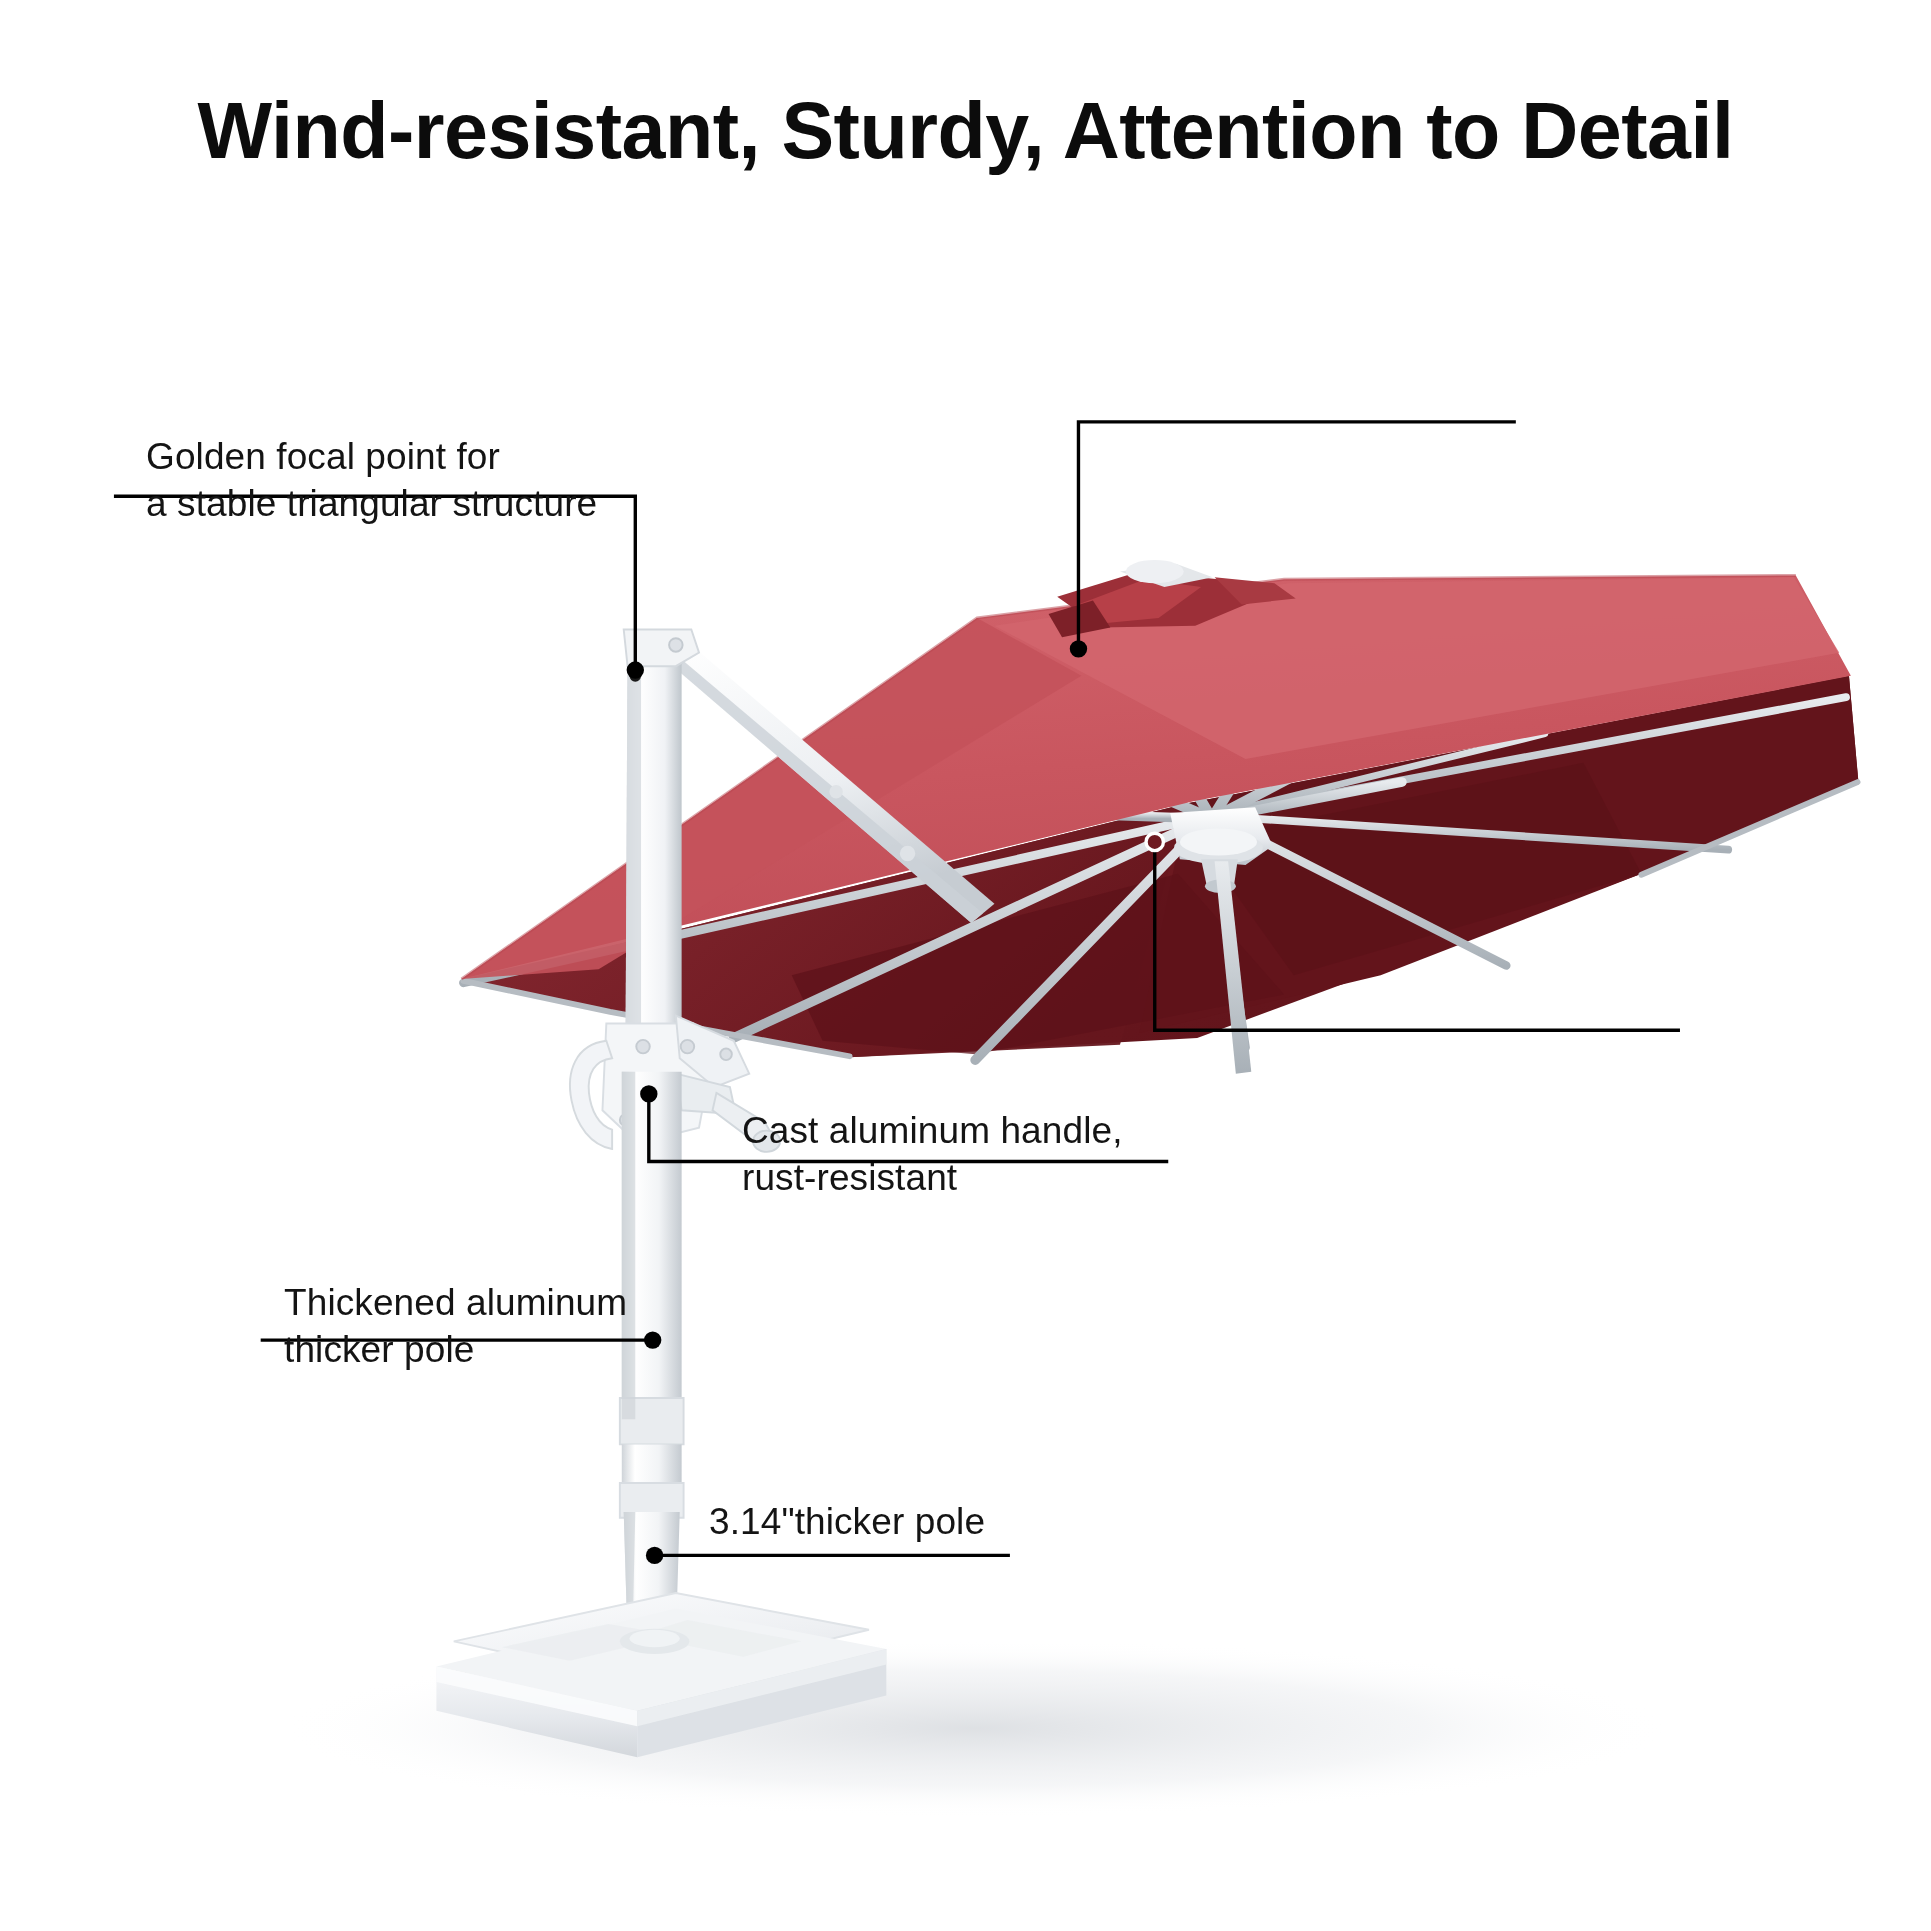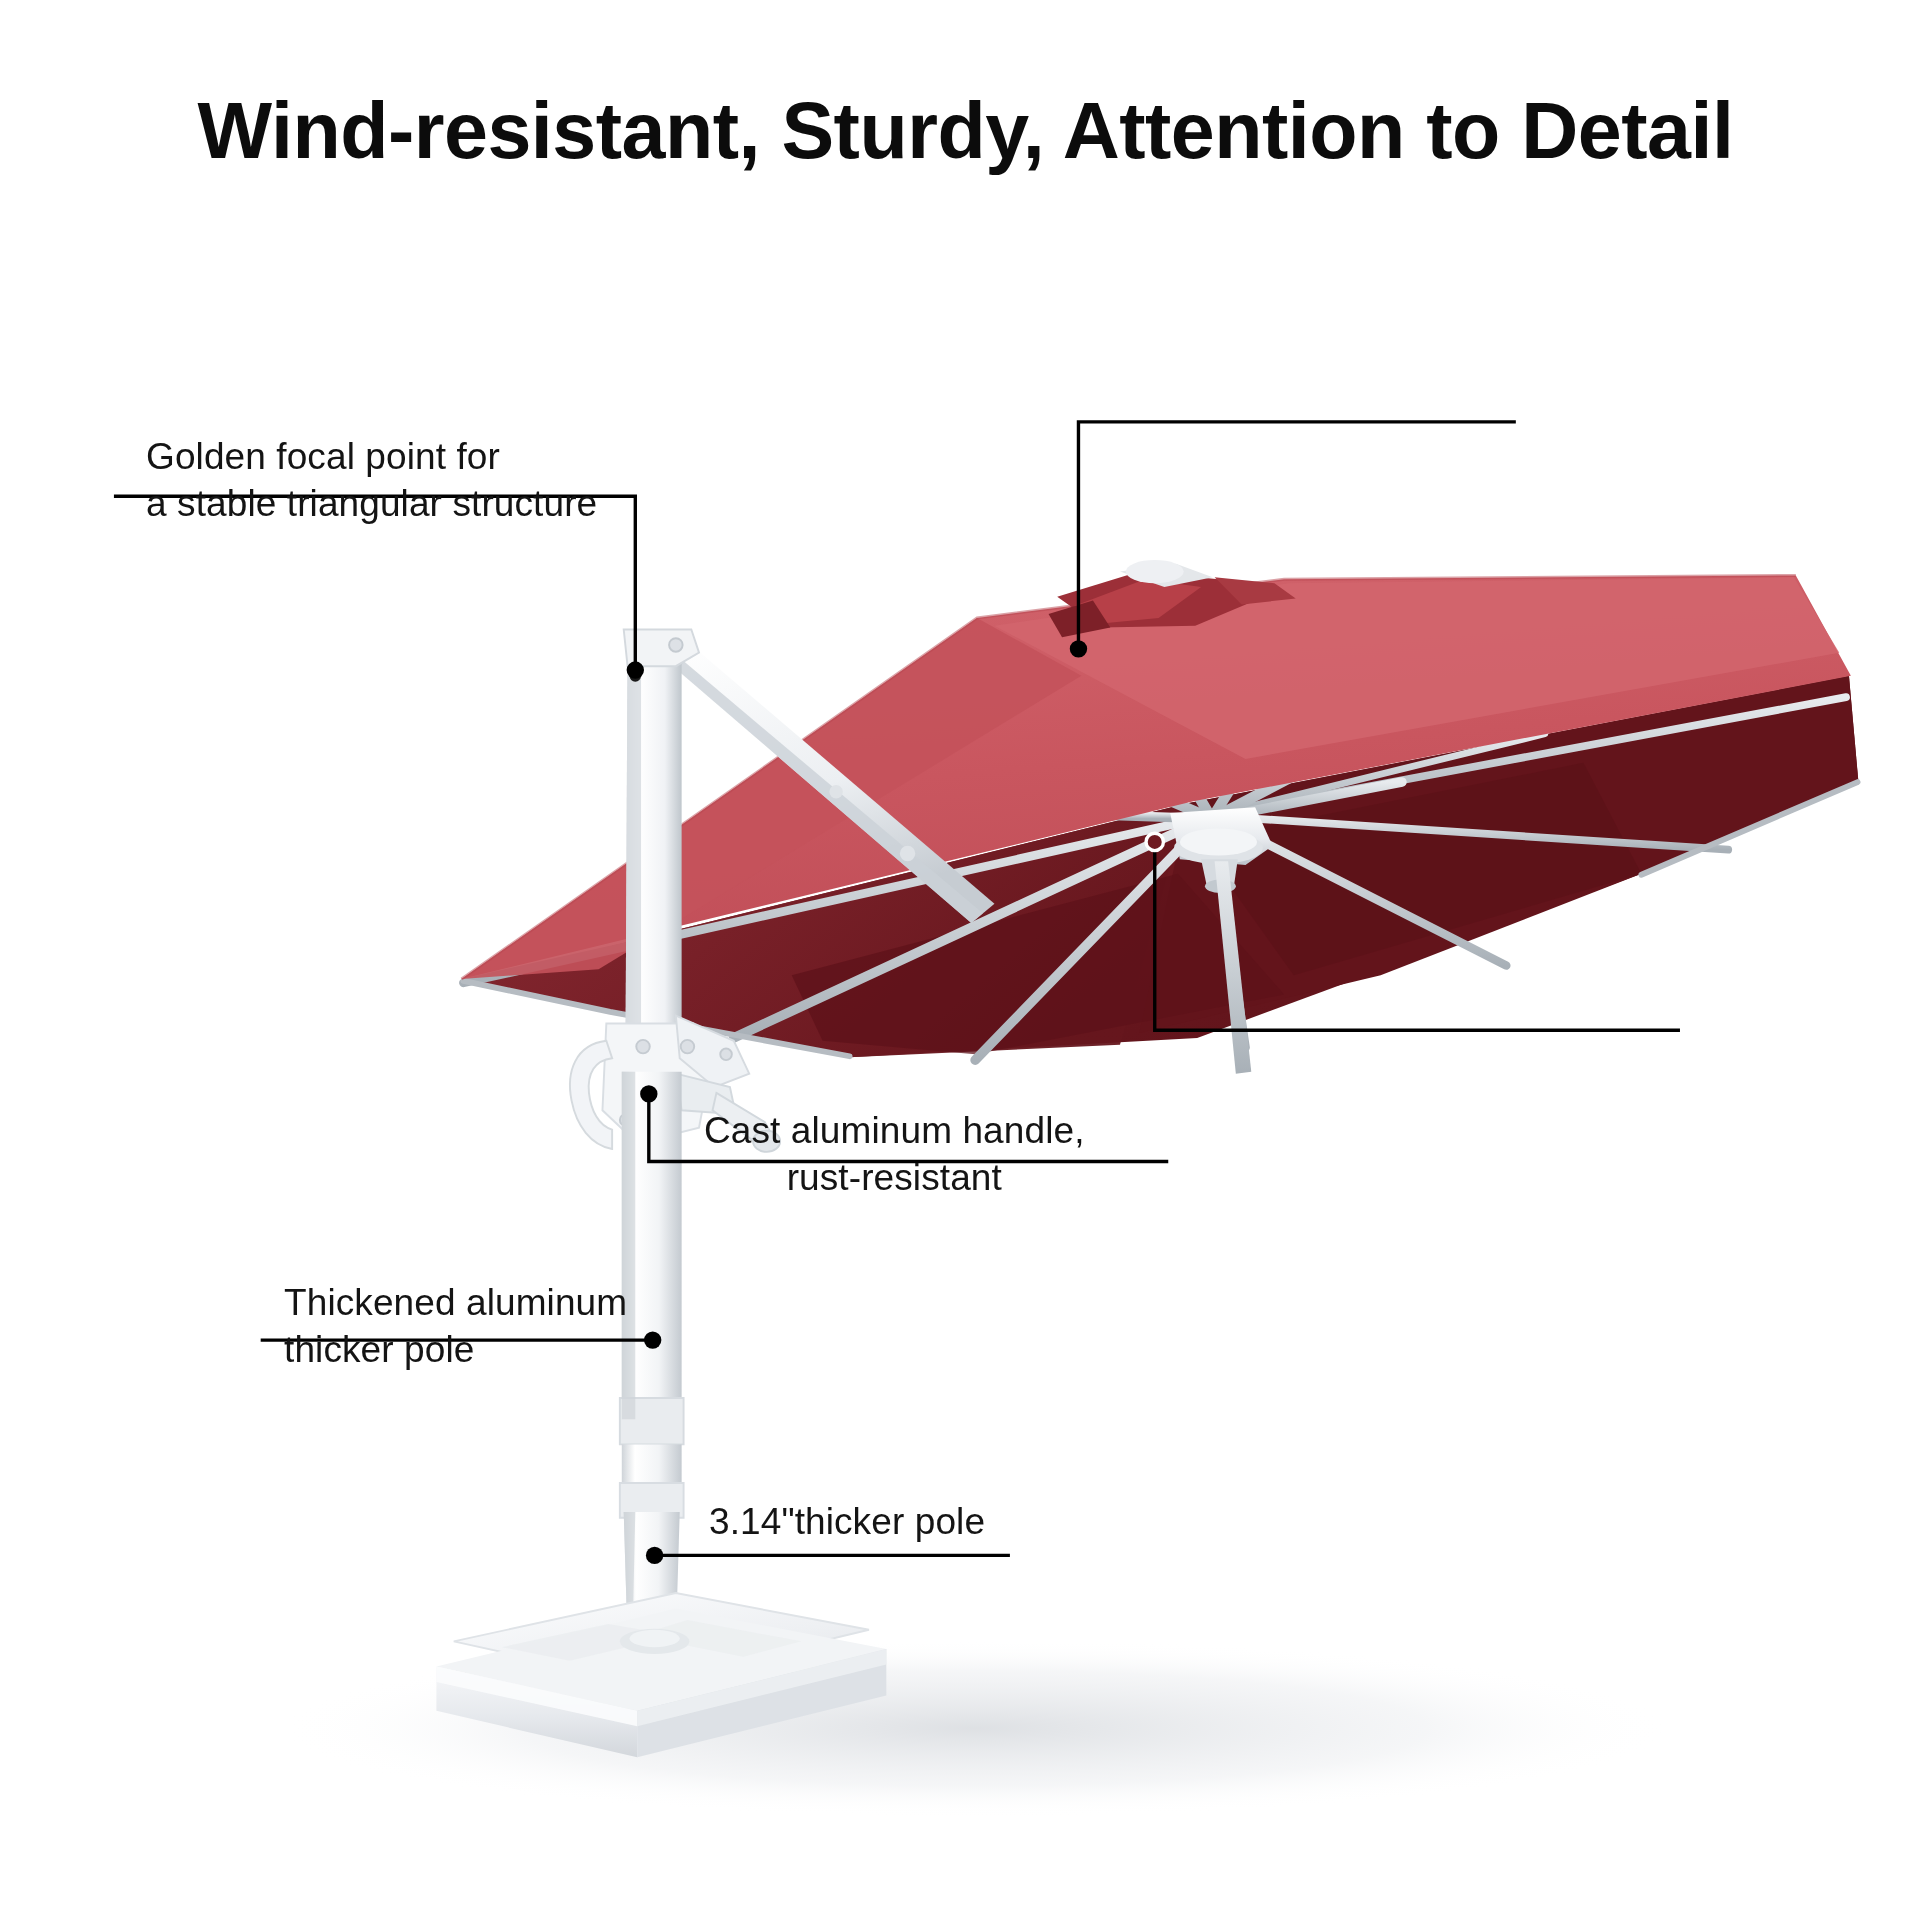--- a/index.html
+++ b/index.html
@@ -290,21 +290,21 @@
     <circle cx="1196" cy="872" r="9" fill="#6e1a21" stroke="#ffffff" stroke-width="3.5"></circle>
   </svg>
 
   <div class="anno" style="left:120px; top:433px;margin-left:26px;">
     <span class="l1">Golden focal point for</span>
     <span class="l2">a stable triangular structure</span>
   </div>
 
 
 
-  <div class="anno" style="left:704px; top:1107px;text-align:center;">
+  <div class="anno" style="left:742px; top:1107px;">
     <span class="l1">Cast aluminum handle,</span>
     <span class="l2">rust-resistant</span>
   </div>
 
   <div class="anno" style="left:263px; top:1279px;margin-left:21px;">
     <span class="l1">Thickened aluminum</span>
     <span class="l2">thicker pole</span>
   </div>
 
   <div class="anno" style="left:709px; top:1498px;">

